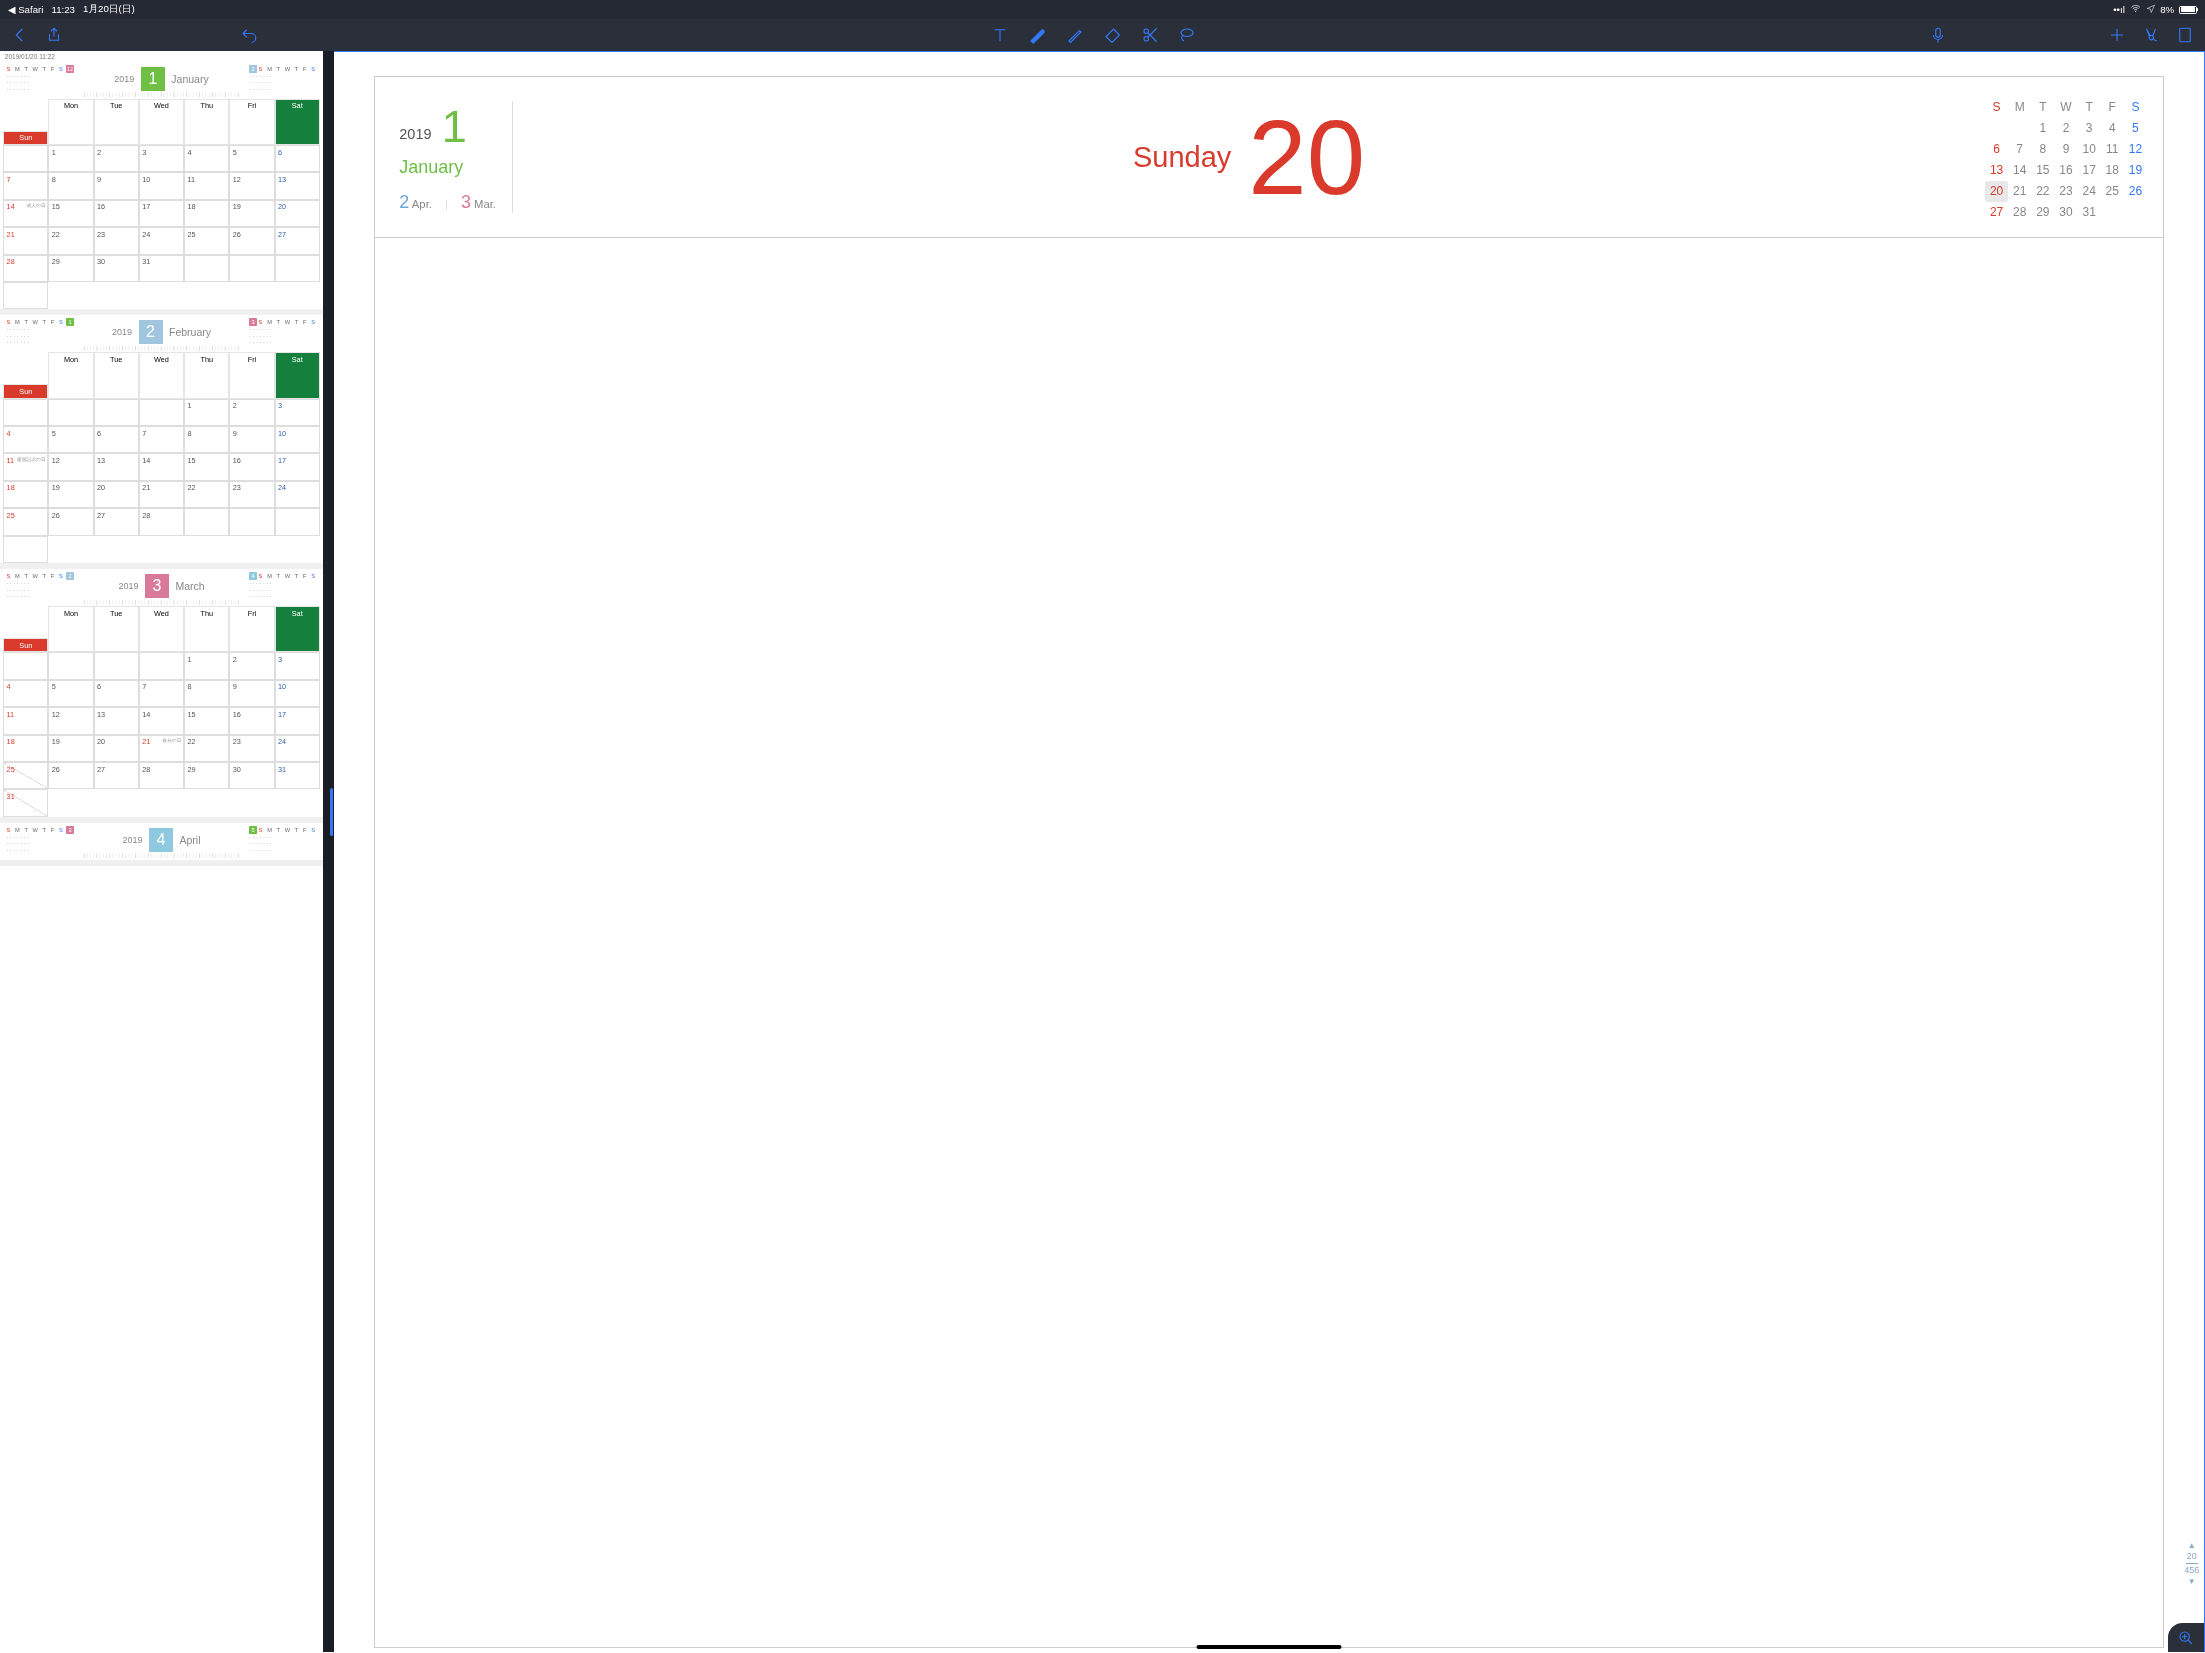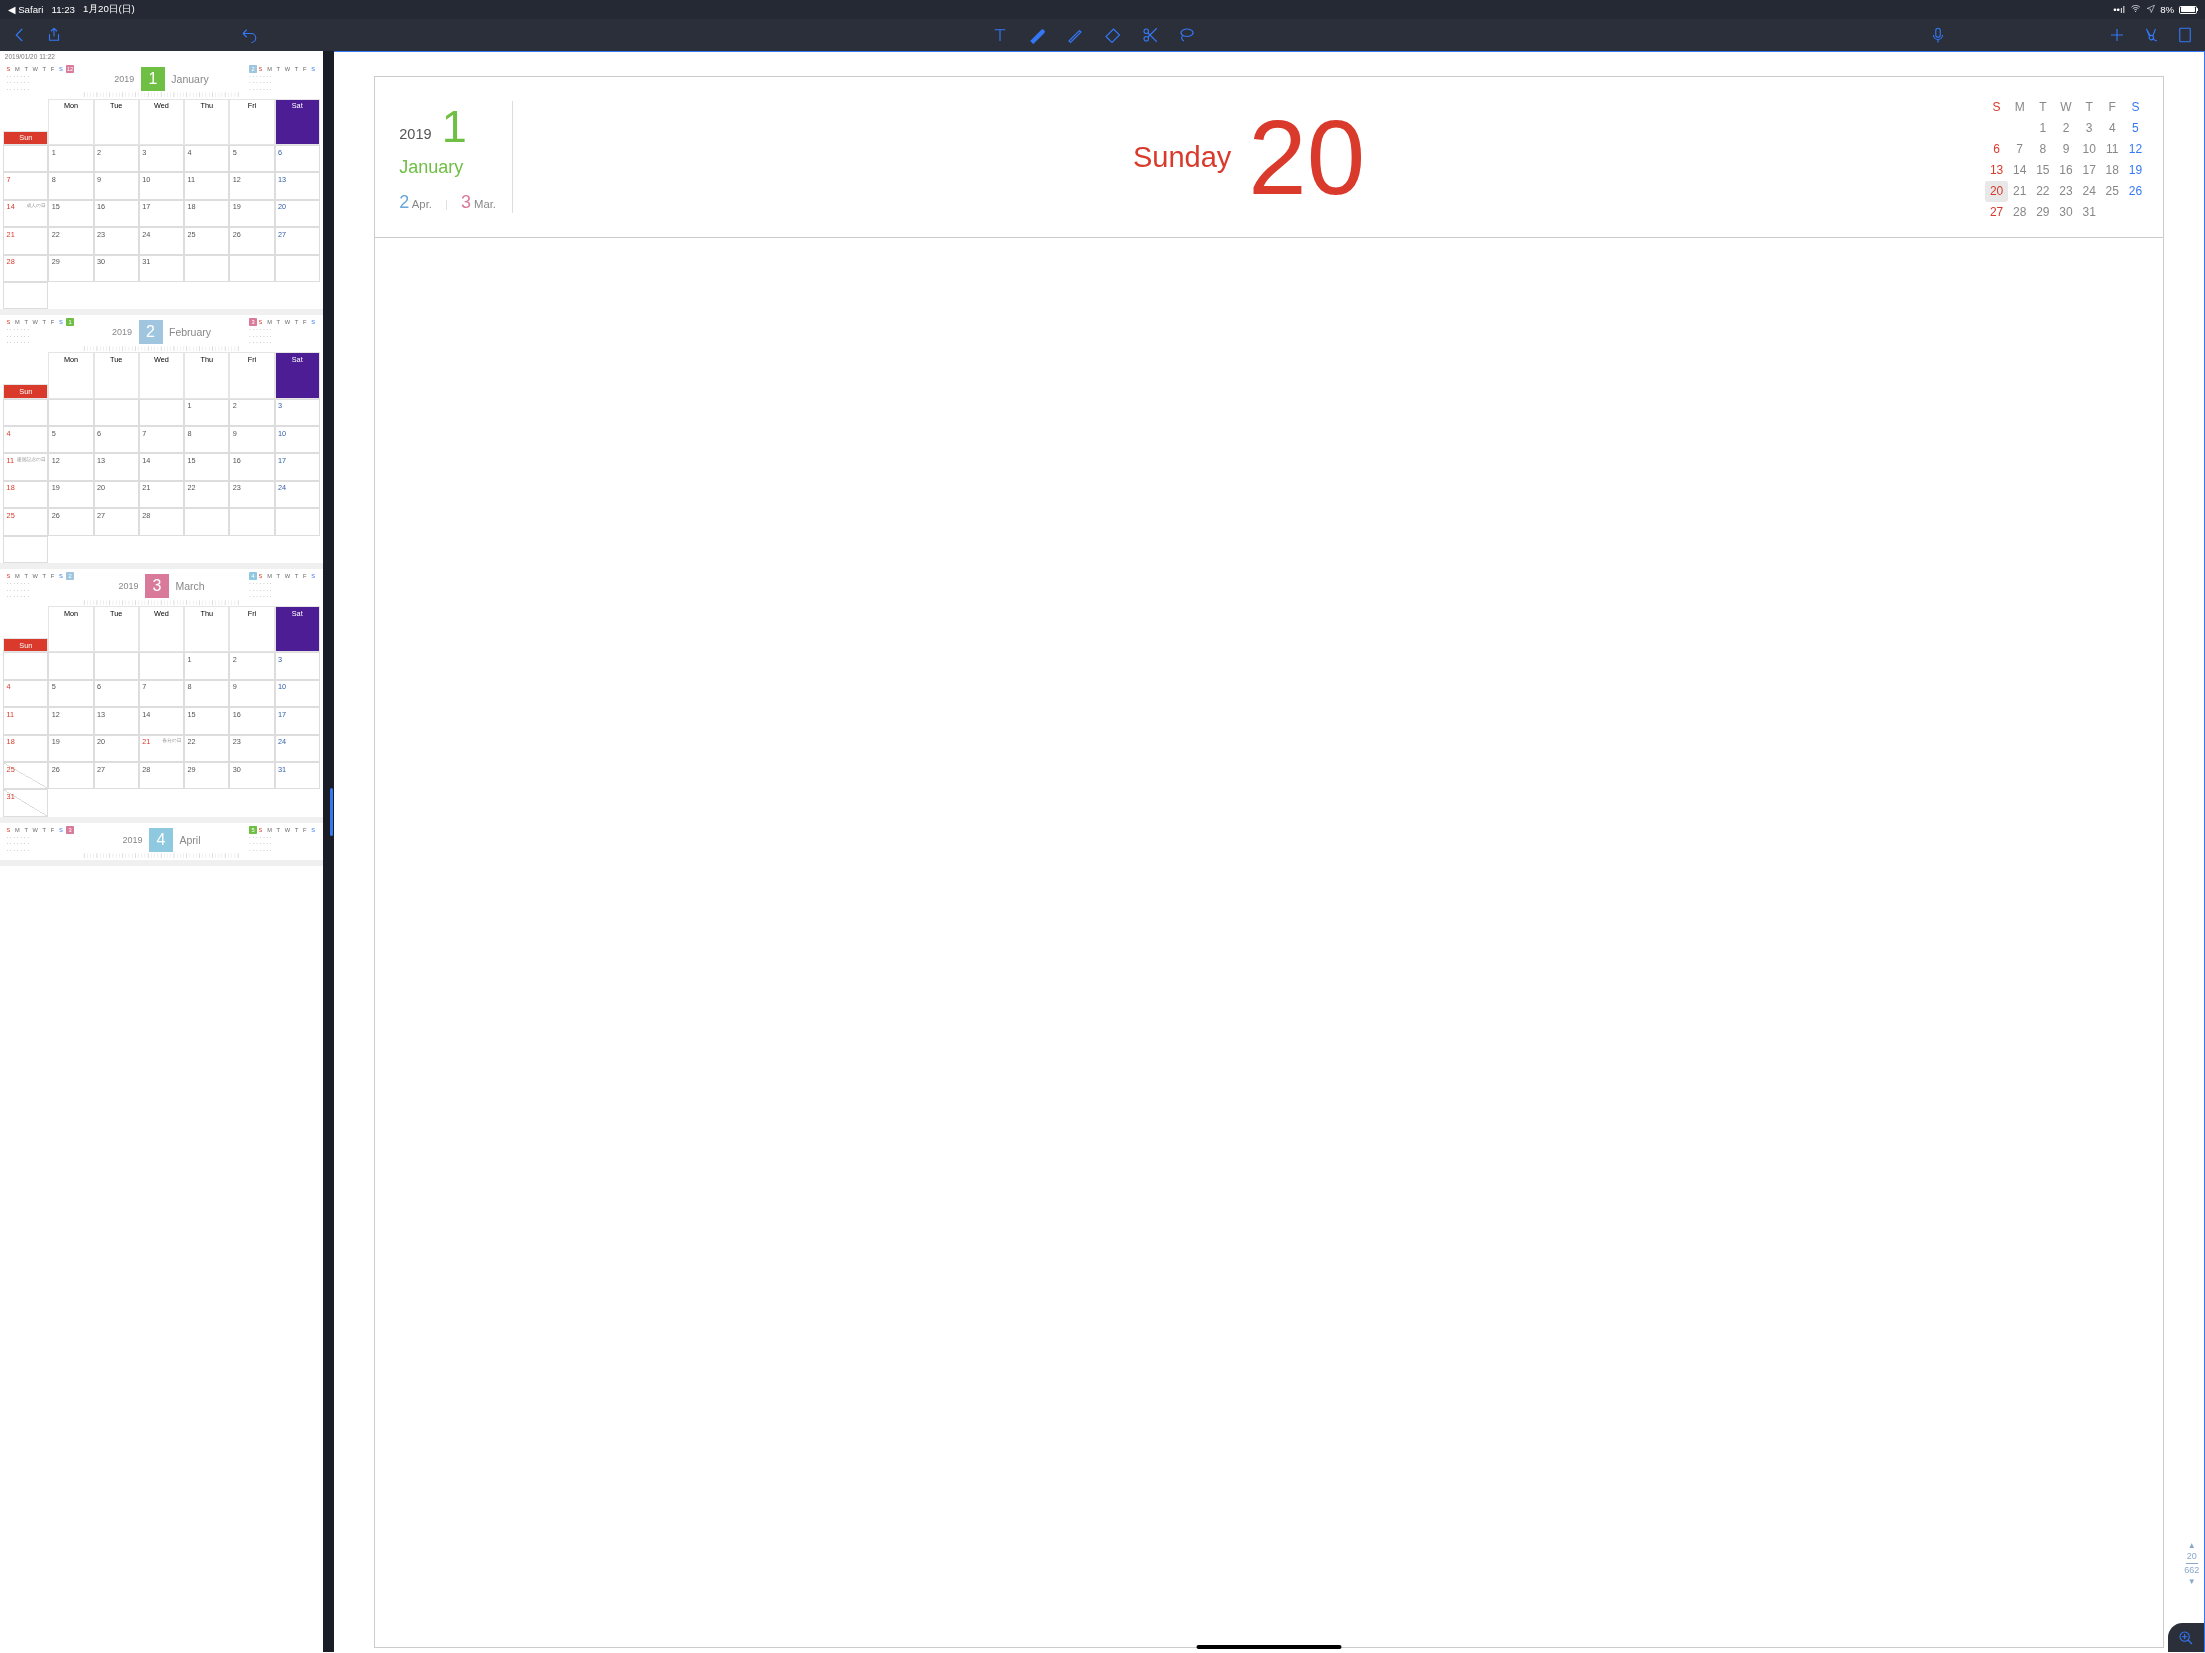--- a/index.html
+++ b/index.html
@@ -51,21 +51,21 @@
   .mini-cal .hdr .sa{color:var(--blue);}
   .mini-badge{display:inline-block;width:8px;height:8px;font-size:5.7px;color:#fff;text-align:center;line-height:8px;border-radius:0.8px;}
   .thumb-title{display:flex;align-items:center;gap:6.5px;}
   .thumb-year{font-size:9px;color:#888;}
   .thumb-num{width:24px;height:24px;display:flex;align-items:center;justify-content:center;color:#fff;font-size:16px;font-weight:300;}
   .thumb-month-name{font-size:10.5px;color:#888;}
   .ruler{height:6.5px;font-size:4px;color:#ccc;text-align:center;letter-spacing:0.8px;overflow:hidden;white-space:nowrap;}
   .week-head{display:grid;grid-template-columns:repeat(7,1fr);font-size:7.3px;text-align:center;}
   .week-head div{padding:1.6px 0;background:#fff;border:0.8px solid var(--gridlight);}
   .week-head .sun{background:var(--red);color:#fff;margin-top:32px;}
-  .week-head .sat{background:#4c1d95;color:#fff;}
+  .week-head .sat{background:#15803d;color:#fff;}
   .thumb-grid{display:grid;grid-template-columns:repeat(7,1fr);}
   .thumb-cell{height:27.4px;border:0.4px solid #ddd;font-size:7.3px;padding:1.6px 2.4px;color:#555;position:relative;}
   .thumb-cell.sun{color:var(--red);}
   .thumb-cell.sat{color:#2f5da8;}
   .thumb-cell .note{font-size:4.8px;color:#999;position:absolute;right:1.6px;top:1.6px;}
   .thumb-cell.cross{background:linear-gradient(to top right, transparent 49%, #ddd 49%, #ddd 51%, transparent 51%);}
   
   .page-wrap{flex:1;background:#fff;position:relative;border-top:1.6px solid var(--blue);border-right:1.6px solid var(--blue);}
   .page{position:absolute;left:40px;right:40px;top:24px;bottom:4.8px;border:0.8px solid #ccc;background:#fff;}
   .page-header{height:161px;border-bottom:0.8px solid #ccc;display:flex;}
@@ -485,21 +485,21 @@
               </div>
           </div>
         </div>
       </div>
     </div>
 
     <div class="page-nav">
       <div class="tri">▲</div>
       <div>20</div>
       <div style="border-top:0.8px solid #89a7c9;margin:0.8px 1.6px"></div>
-      <div>662</div>
+      <div>456</div>
       <div class="tri">▼</div>
     </div>
 
     <div class="zoom-corner">
       <svg viewBox="0 0 24 24">
           <circle cx="10" cy="10" r="7"></circle>
           <path d="M15 15 L21 21 M10 6 V14 M6 10 H14"></path>
         </svg>
     </div>
 

